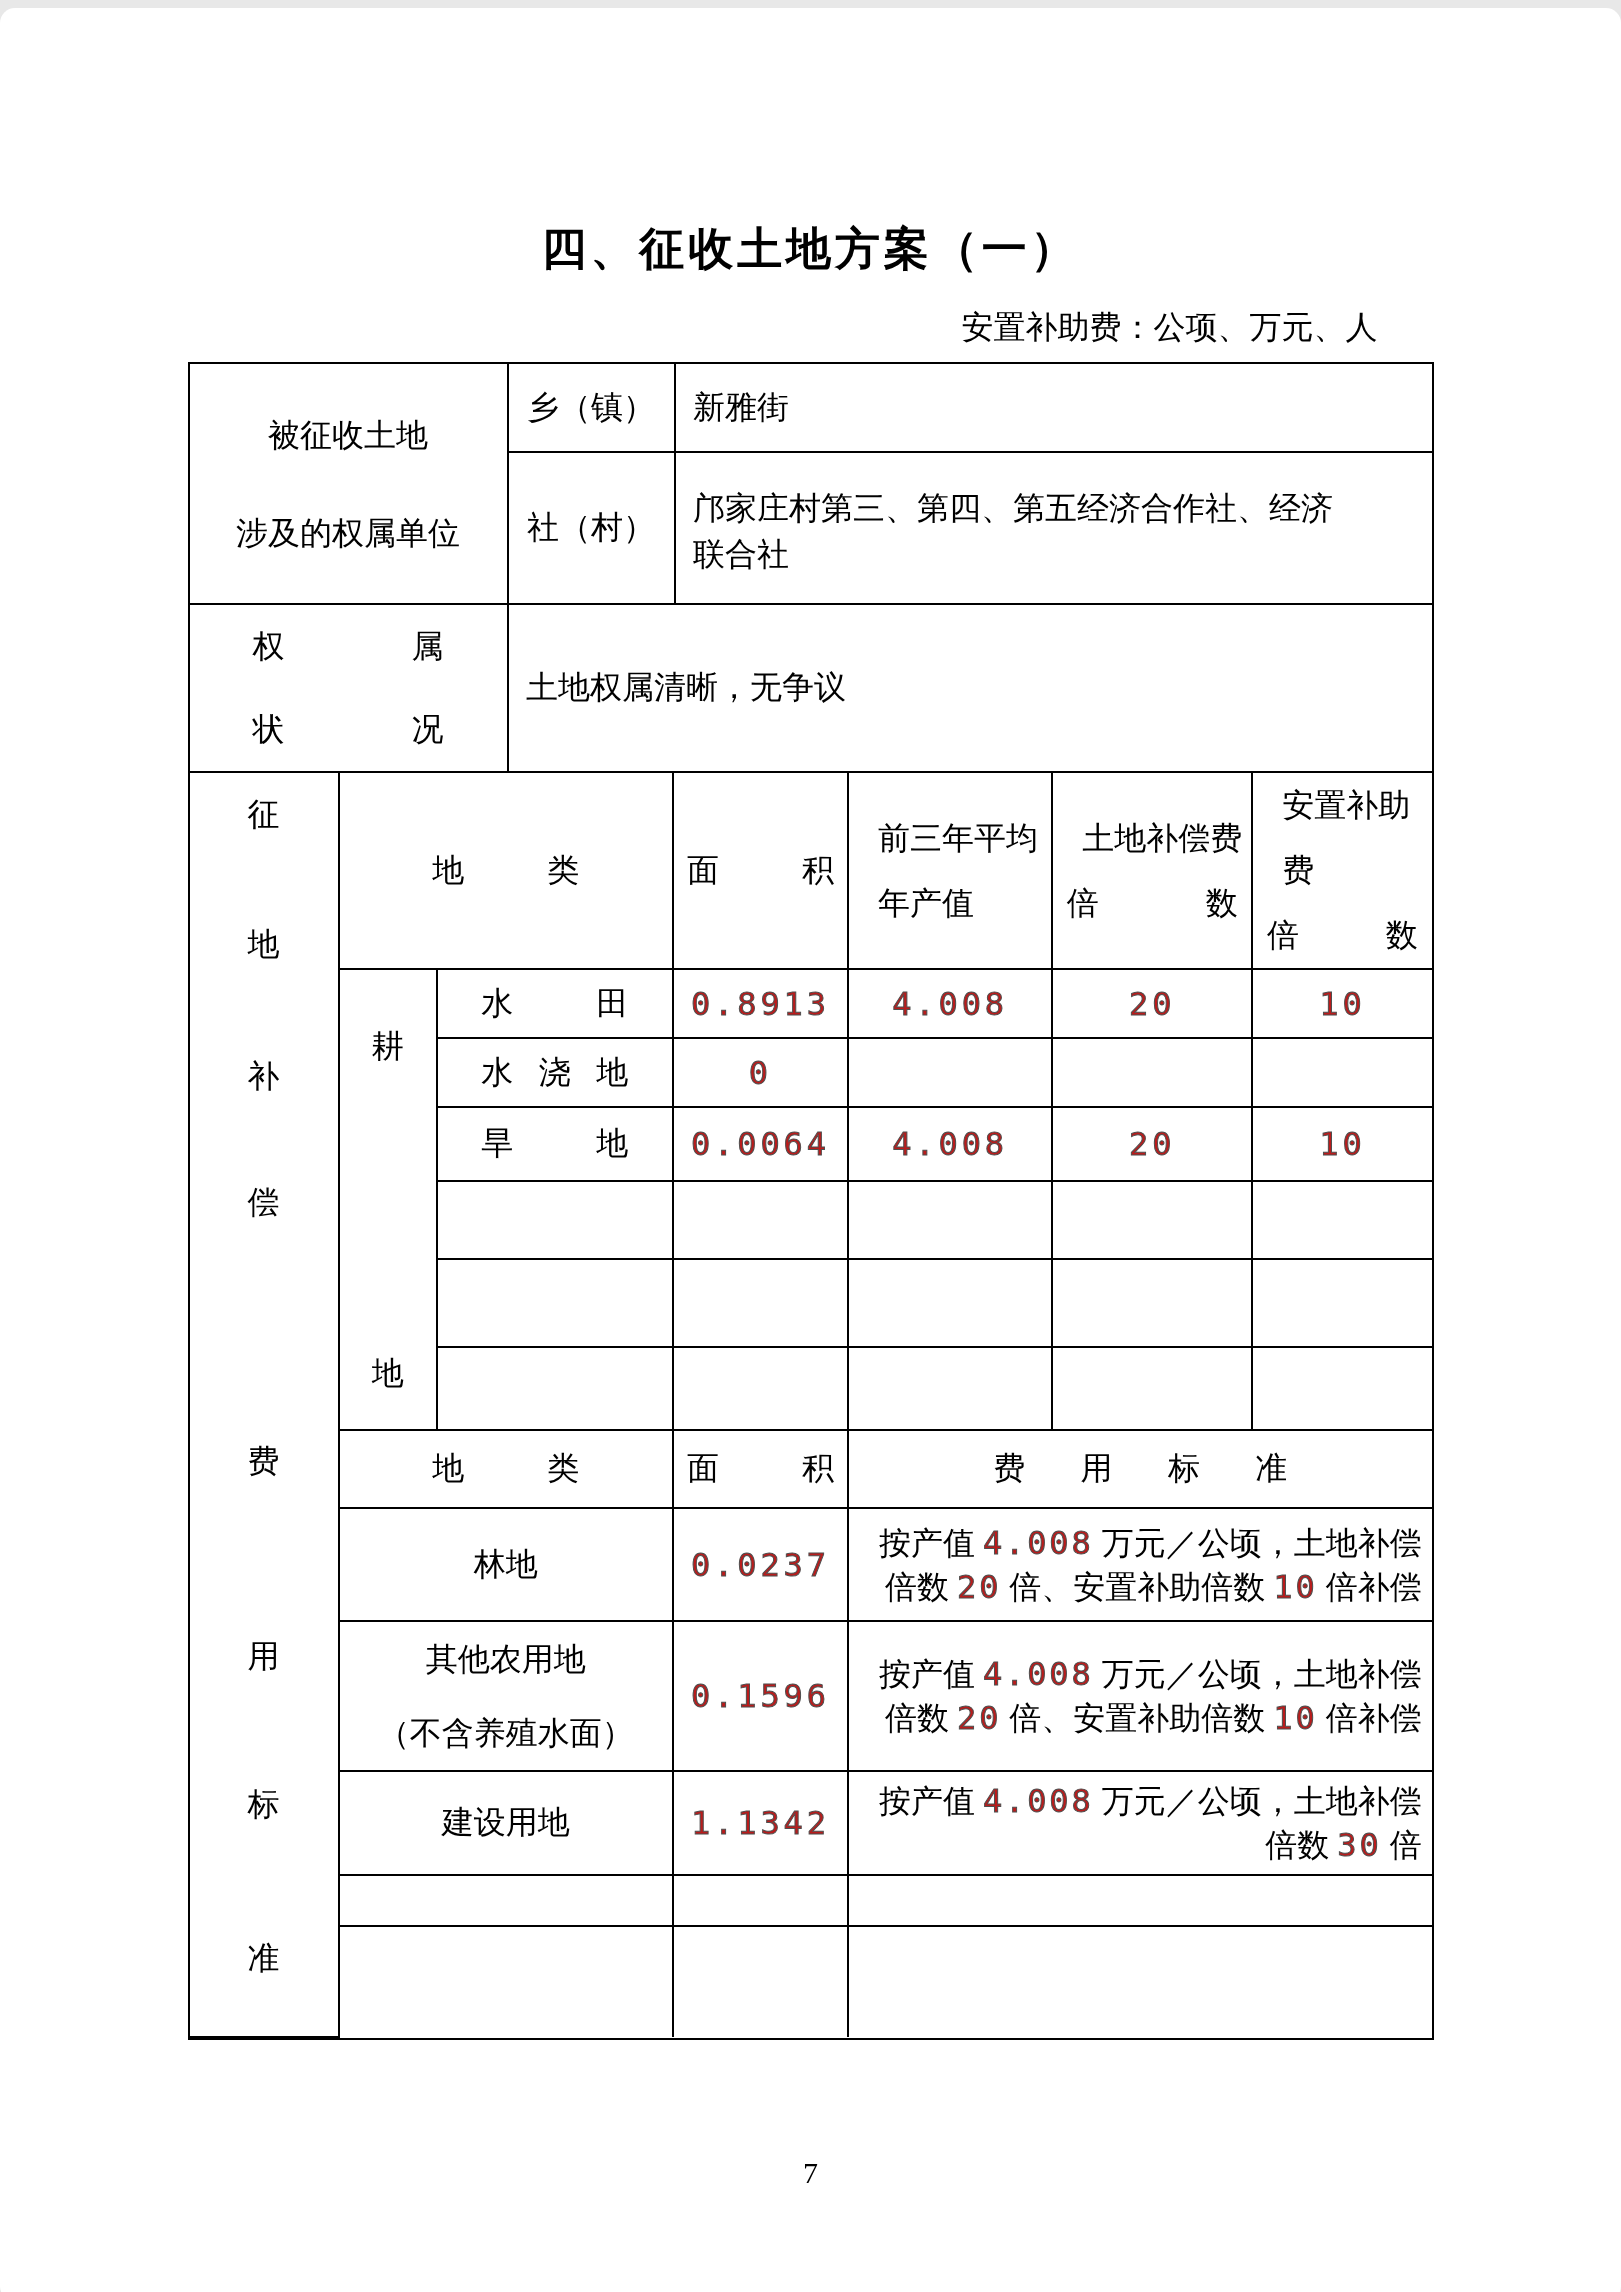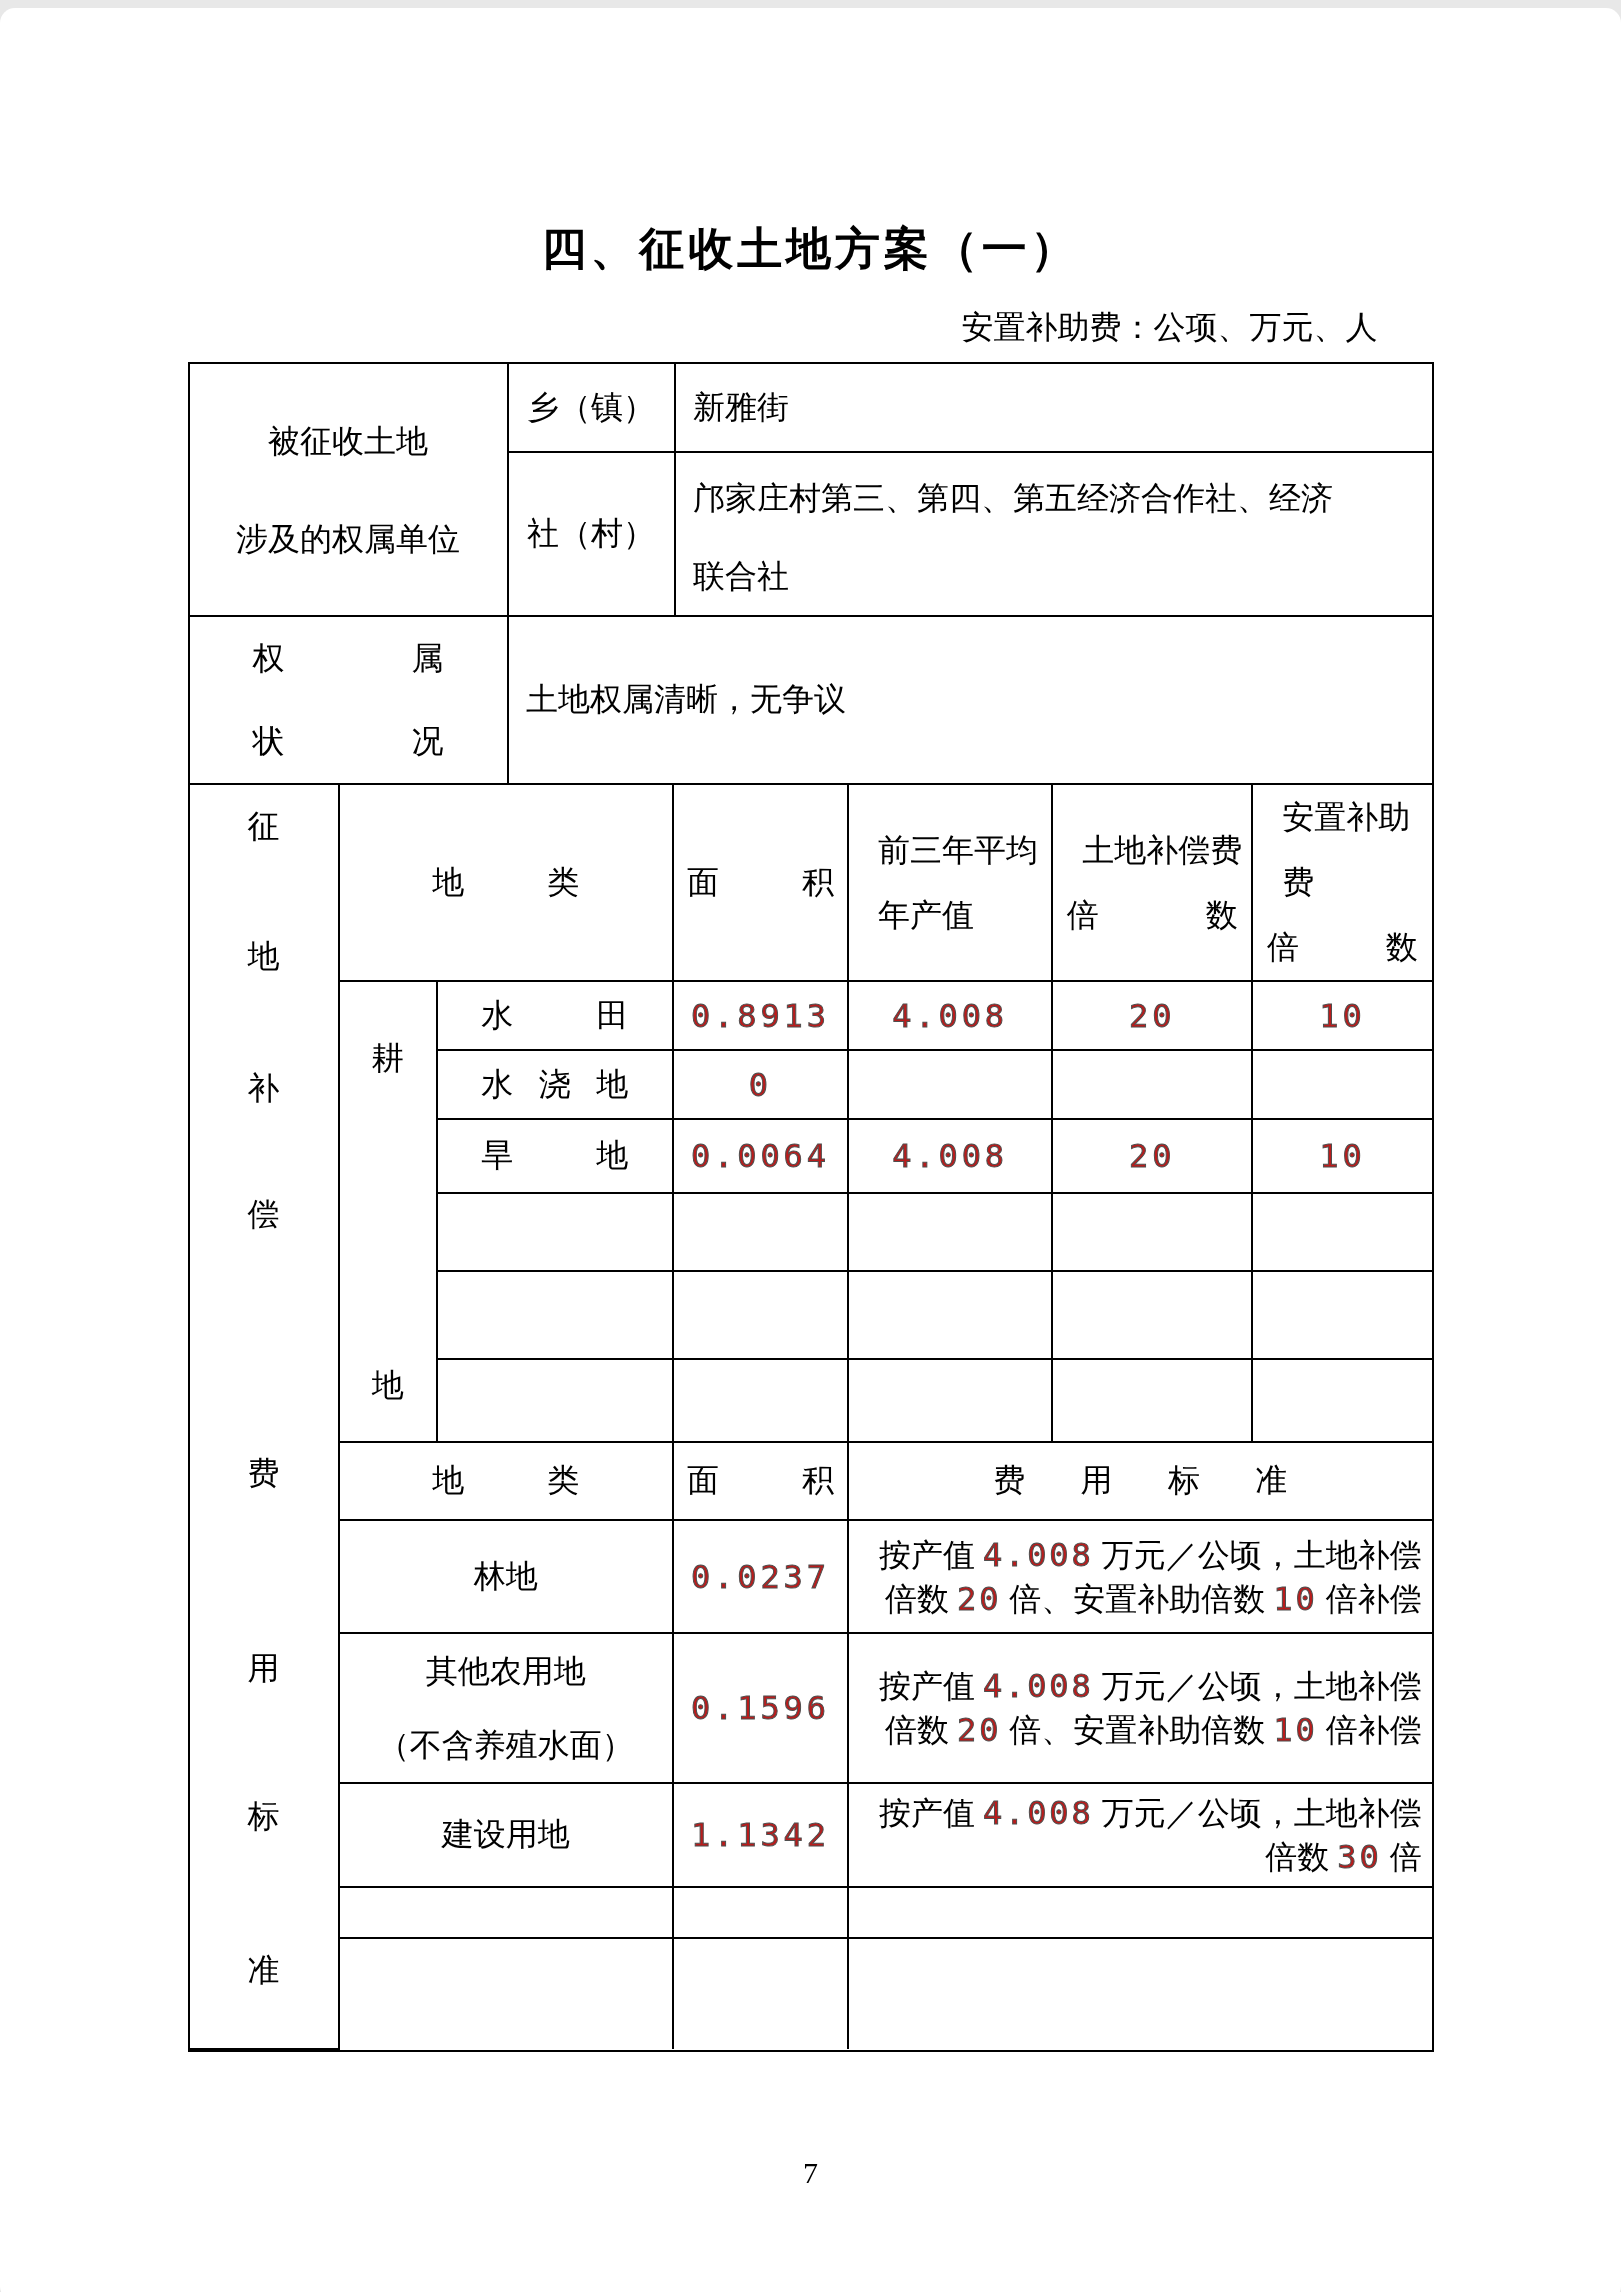--- a/index.html
+++ b/index.html
@@ -47,21 +47,21 @@
   table.grid td.lastcol { border-right:none; }
   table.grid tr.lastrow td { border-bottom:none; }
 
   
   .rowA1 { height:88px; }
   .rowA2 { height:152px; }
   .rowB  { height:148px; }
   .center { text-align:center; }
   .lh100 { line-height:98px; }
   .vleft  { text-align:left; padding-left:17.6px !important; }
-  .village-val { line-height:78px; padding:5.9px 86px 0 17.6px !important; text-align:left; }
+  .village-val { line-height:46px; padding:5.9px 86px 0 17.6px !important; text-align:left; }
 
   
   .j2  { width:147px; margin:0 auto; text-align:justify; text-align-last:justify; }
   .j2w { width:191px; margin:0 auto; text-align:justify; text-align-last:justify; line-height:83px; }
   .j4  { width:294px; margin:0 auto; text-align:justify; text-align-last:justify; }
   .jfull { padding:0 13.7px; text-align:justify; text-align-last:justify; }
 
   
   .r-head { height:162px; } .r-s1 { height:69px; } .r-s2 { height:69px; } .r-s3 { height:74px; }
   .r-e1 { height:78px; } .r-e2 { height:88px; } .r-e3 { height:83px; }

